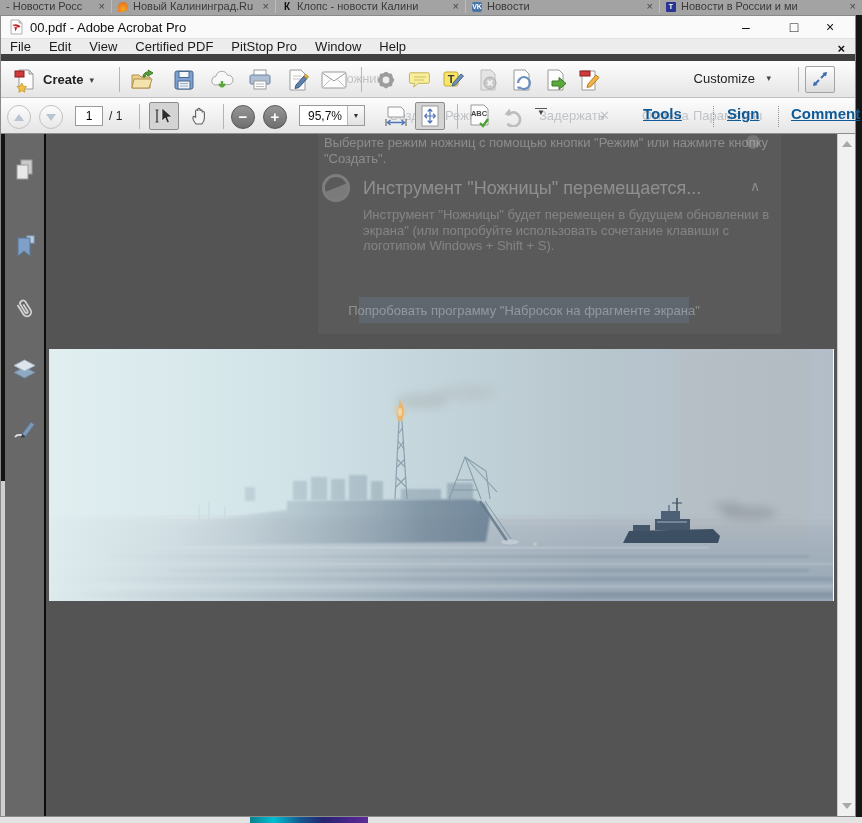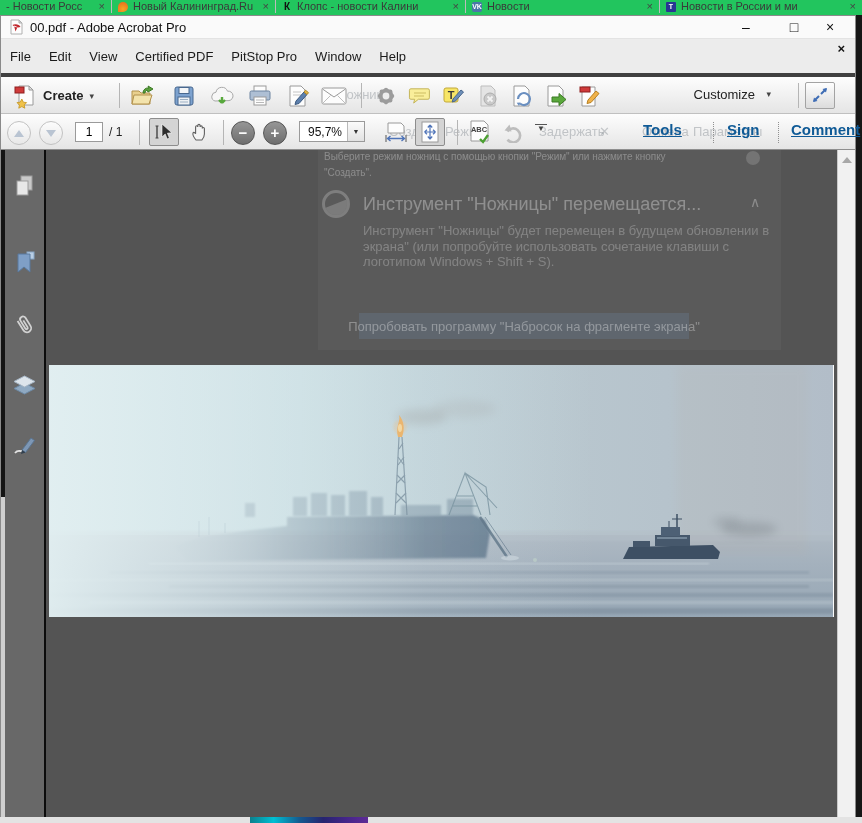--- a/index.html
+++ b/index.html
@@ -1,19 +1,19 @@
 <!DOCTYPE html>
 <html><head>
 <meta charset="utf-8">
 <style>
   html,body{margin:0;padding:0;}
   body{width:862px;height:823px;position:relative;overflow:hidden;
        font-family:"Liberation Sans",sans-serif;background:#e3e3e3;}
   
-  .tabstrip{position:absolute;left:0;top:0;width:862px;height:15px;background:#22c55e;display:flex;z-index:1;}
+  .tabstrip{position:absolute;left:0;top:0;width:862px;height:15px;background:#a3a3a3;display:flex;z-index:1;}
   .btab{position:relative;height:15px;display:flex;align-items:flex-start;gap:5px;
         font-size:11px;line-height:17px;color:#3a3a3a;border-right:1px solid #bcbcbc;
         padding:0 6px;box-sizing:border-box;overflow:hidden;margin-top:-2px;}
   .btab .lbl{white-space:nowrap;overflow:hidden;}
   .btab .cls{margin-left:auto;color:#444;font-size:11px;}
   .fav{width:10px;height:10px;margin-top:4px;flex:0 0 auto;border-radius:2px;
        font-size:7px;font-weight:bold;color:#fff;text-align:center;line-height:10px;}
   .fav.nk{background:radial-gradient(circle at 50% 70%,#f6a623,#e4641c);border-radius:50% 50% 50% 0;}
   .fav.kl{background:transparent;color:#111;font-size:10px;line-height:9px;}
   .fav.vk{background:#4a76a8;}
@@ -24,21 +24,21 @@
   .win{position:absolute;left:0;top:15px;width:856px;height:802px;background:#fff;
        border:1px solid #8a8a8a;box-sizing:border-box;z-index:2;}
   
   .titlebar{position:relative;height:23px;background:#fafafa;border-bottom:1px solid #e3e3e3;
             display:flex;align-items:center;box-sizing:border-box;}
   .titlebar .pdfico{margin:0 6px 0 8px;}
   .titlebar .ttl{font-size:13px;color:#111;}
   .wbtn{position:absolute;top:0;width:34px;height:22px;text-align:center;font-size:14px;color:#111;line-height:22px;}
   .wbtn.min{left:728px;} .wbtn.max{left:776px;} .wbtn.clo{left:812px;}
   
-  .menubar{position:relative;height:38px;background:#ececec;border-bottom:4px solid #404040;
+  .menubar{position:relative;height:22px;background:#ececec;border-bottom:7px solid #404040;
            display:flex;align-items:center;box-sizing:border-box;}
   .mitem{font-size:13px;color:#1b1b1b;padding:0 9px;line-height:21px;}
   .menuclose{position:absolute;right:10px;top:2px;font-size:13px;font-weight:bold;color:#111;}
   
   .tb{position:relative;background:linear-gradient(#fdfdfd,#e5e5e5);box-sizing:border-box;}
   .tb1{height:37px;border-bottom:1px solid #c0c0c0;}
   .tb2{height:36px;border-bottom:1px solid #8e8e8e;}
   .tbsep{position:absolute;top:6px;width:1px;height:25px;background:#b5b5b5;}
   .ico{position:absolute;top:6px;width:26px;height:26px;display:flex;align-items:center;justify-content:center;}
   .ghost{position:absolute;color:rgba(90,98,110,0.32);font-size:13px;top:10px;white-space:nowrap;z-index:0;}
@@ -78,21 +78,21 @@
   
   .main{position:relative;height:682px;background:#545454;overflow:hidden;}
   .lstrip-top{position:absolute;left:0;top:0;width:4px;height:347px;background:#141414;}
   .lstrip-bot{position:absolute;left:0;top:347px;width:4px;height:335px;background:#cfcfcf;}
   .sidebar{position:absolute;left:4px;top:0;width:39px;height:682px;background:#686868;}
   .sbico{position:absolute;left:6px;width:27px;height:27px;}
   .sbdivider{position:absolute;left:43px;top:0;width:2px;height:682px;background:#0c0c0c;}
   .docpane{position:absolute;left:45px;top:0;width:793px;height:682px;background:#545454;overflow:hidden;}
   
   .gpanel{position:absolute;left:272px;top:0;width:463px;height:200px;background:rgba(255,255,255,0.035);}
-  .ghint{position:absolute;left:278px;font-size:10px;color:rgba(255,255,255,0.30);white-space:nowrap;}
+  .ghint{position:absolute;left:278px;font-size:13px;color:rgba(255,255,255,0.30);white-space:nowrap;}
   .ghelp{position:absolute;left:700px;top:1px;width:14px;height:14px;border-radius:50%;
          background:rgba(255,255,255,0.16);}
   .gsnipico{position:absolute;left:276px;top:40px;width:28px;height:28px;border:3px solid rgba(255,255,255,0.22);
             border-radius:50%;box-sizing:border-box;overflow:hidden;}
   .gsnipico::after{content:"";position:absolute;left:-3px;top:10px;width:34px;height:16px;
             background:rgba(255,255,255,0.20);transform:rotate(-22deg);}
   .gtitle{position:absolute;left:317px;top:44px;font-size:18px;color:rgba(255,255,255,0.32);white-space:nowrap;}
   .gchev{position:absolute;left:704px;top:44px;font-size:14px;color:rgba(255,255,255,0.30);}
   .gbody{position:absolute;left:317px;top:73px;font-size:13px;line-height:15.5px;color:rgba(255,255,255,0.25);}
   .gbtn{position:absolute;left:313px;top:163px;width:330px;height:26px;background:rgba(125,170,220,0.16);

